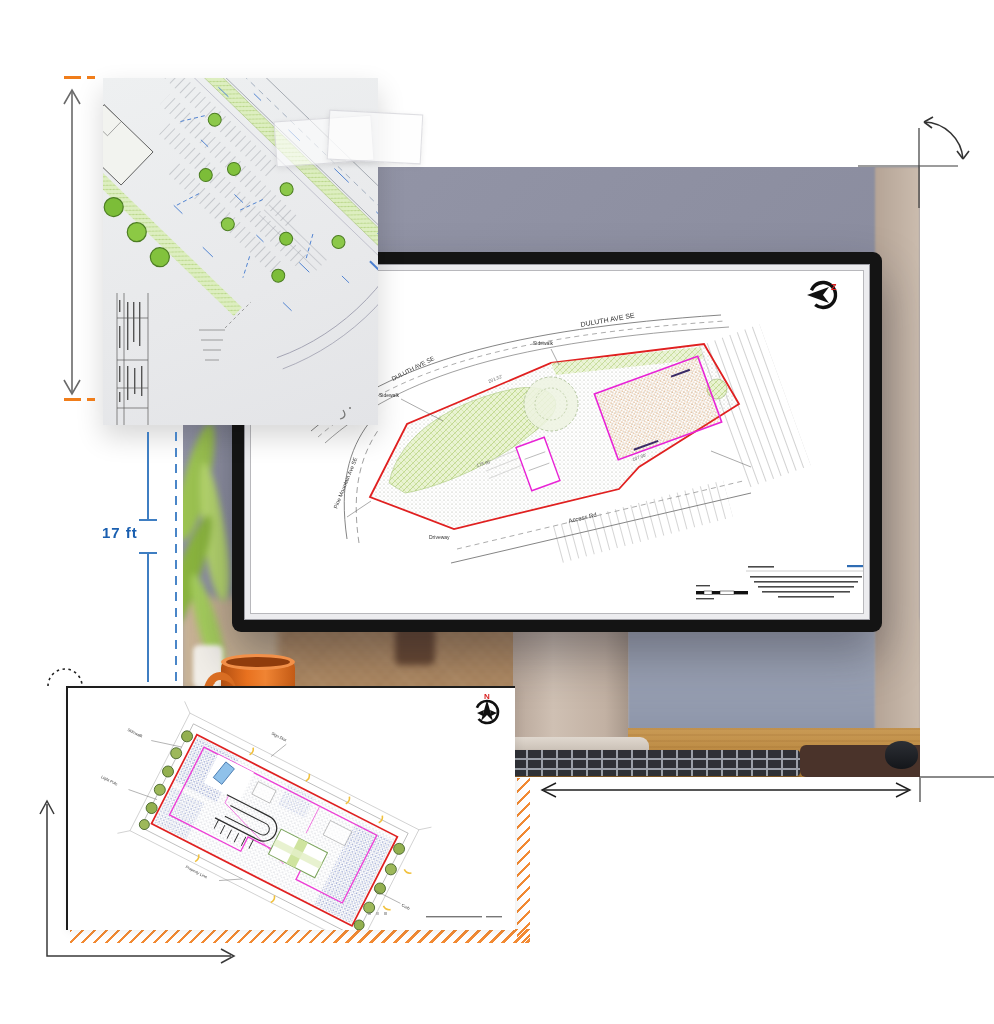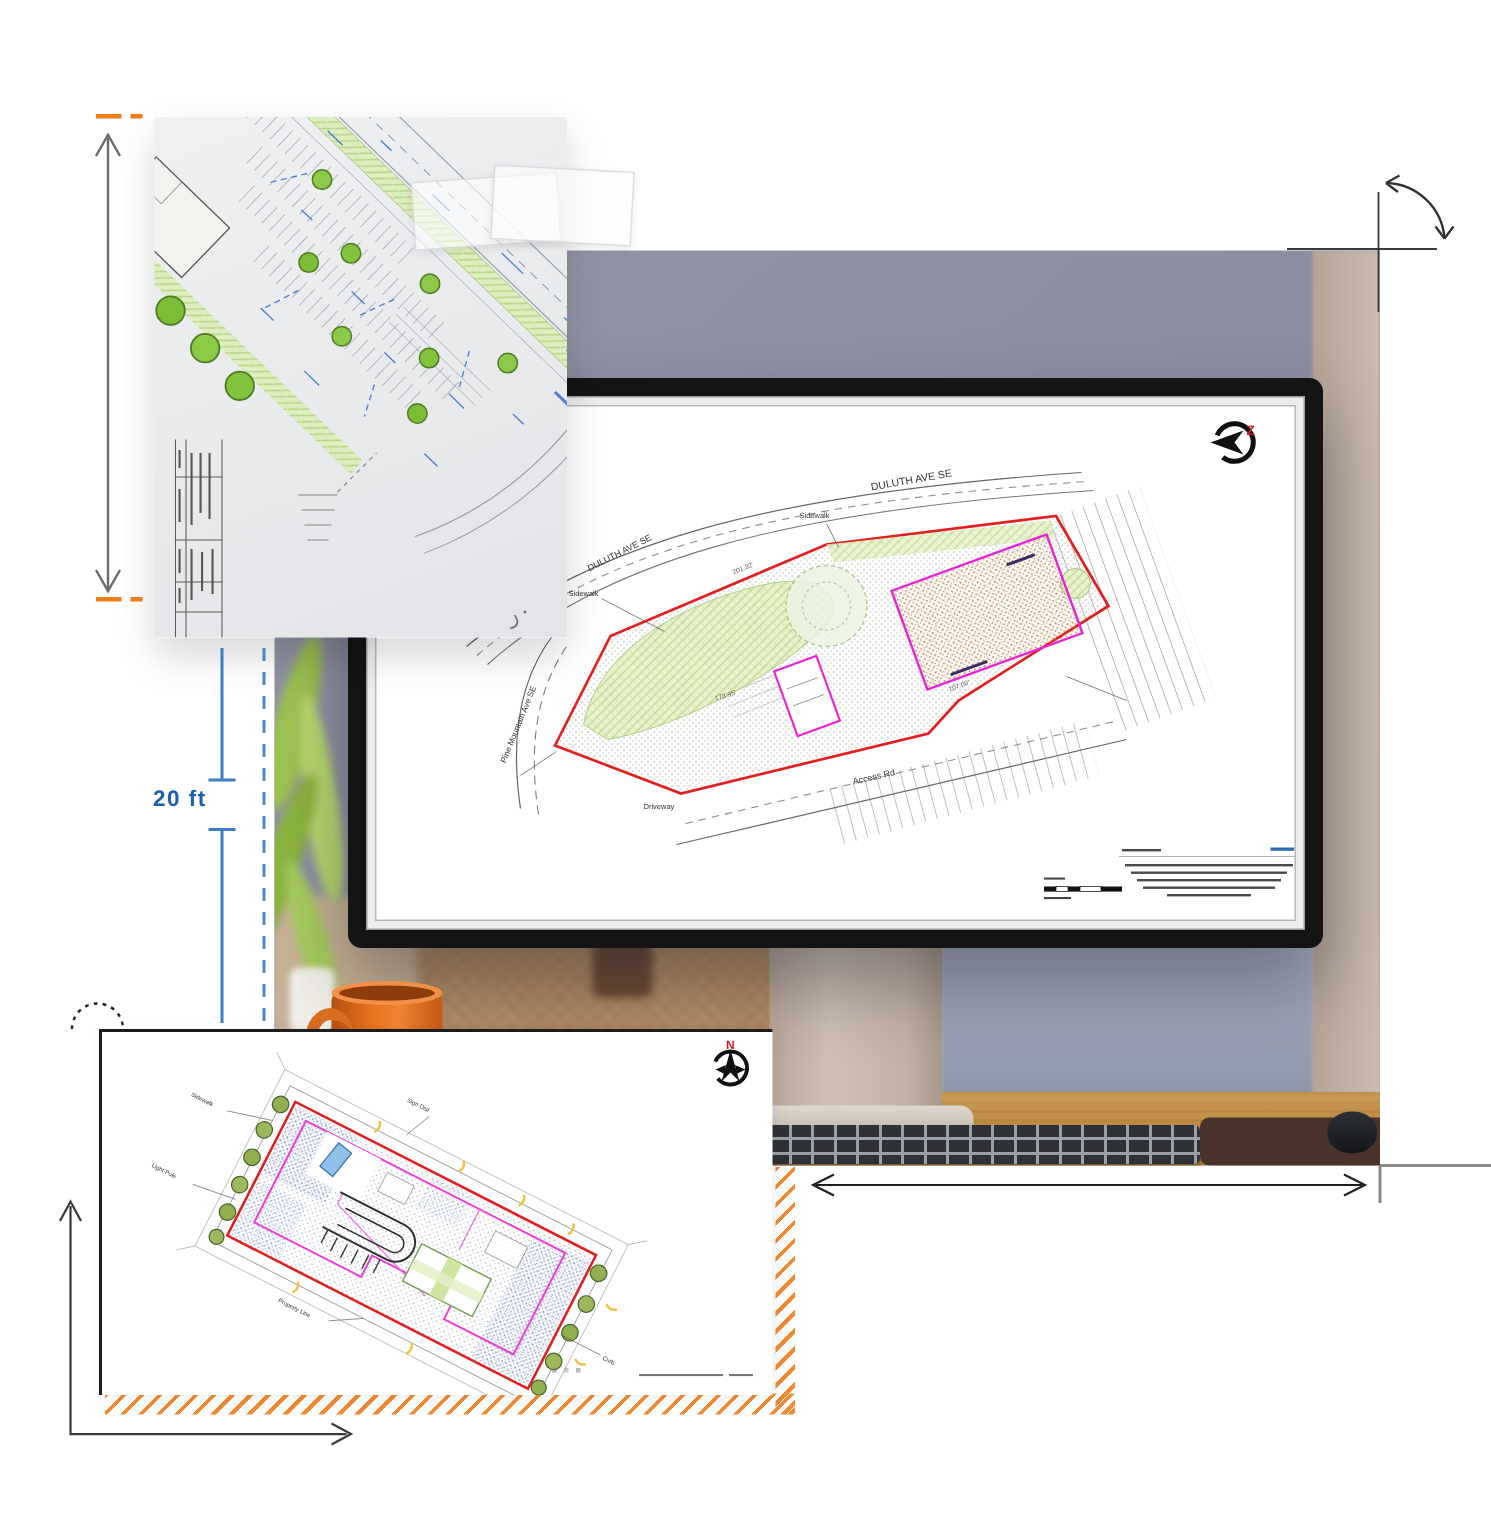--- a/index.html
+++ b/index.html
@@ -299,21 +299,21 @@
   <div class="orange-dash" style="left:64px;top:76px;width:17px;"></div>
   <div class="orange-dash" style="left:87px;top:76px;width:8px;"></div>
   <div class="orange-dash" style="left:64px;top:398px;width:17px;"></div>
   <div class="orange-dash" style="left:87px;top:398px;width:8px;"></div>
 
   <div class="dim-blue" style="left:147px;top:432px;width:2px;height:88px;"></div>
   <div class="dim-blue" style="left:147px;top:553px;width:2px;height:129px;"></div>
   <div class="dim-blue" style="left:139px;top:519px;width:18px;height:2px;"></div>
   <div class="dim-blue" style="left:139px;top:552px;width:18px;height:2px;"></div>
   <div class="dim-dashed"></div>
-  <div class="ten-ft">20 ft</div>
+  <div class="ten-ft">17 ft</div>
 
   <div class="hatch hatch-bottom"></div>
   <div class="hatch hatch-right"></div>
   <div class="sheet">
     <svg width="447" height="242" viewBox="0 0 447 242">
       <g transform="rotate(27 206 142)">
 
         <rect x="86" y="84" width="241" height="116" fill="none" stroke="#8a8a8a" stroke-width="0.5"></rect>
         <rect x="78" y="76" width="257" height="132" fill="none" stroke="#9a9a9a" stroke-width="0.4"></rect>
         <path d="M 78 76 l -10 -8 M 335 76 l 10 -8 M 78 208 l -10 8 M 335 208 l 10 8" stroke="#999" stroke-width="0.4"></path>

